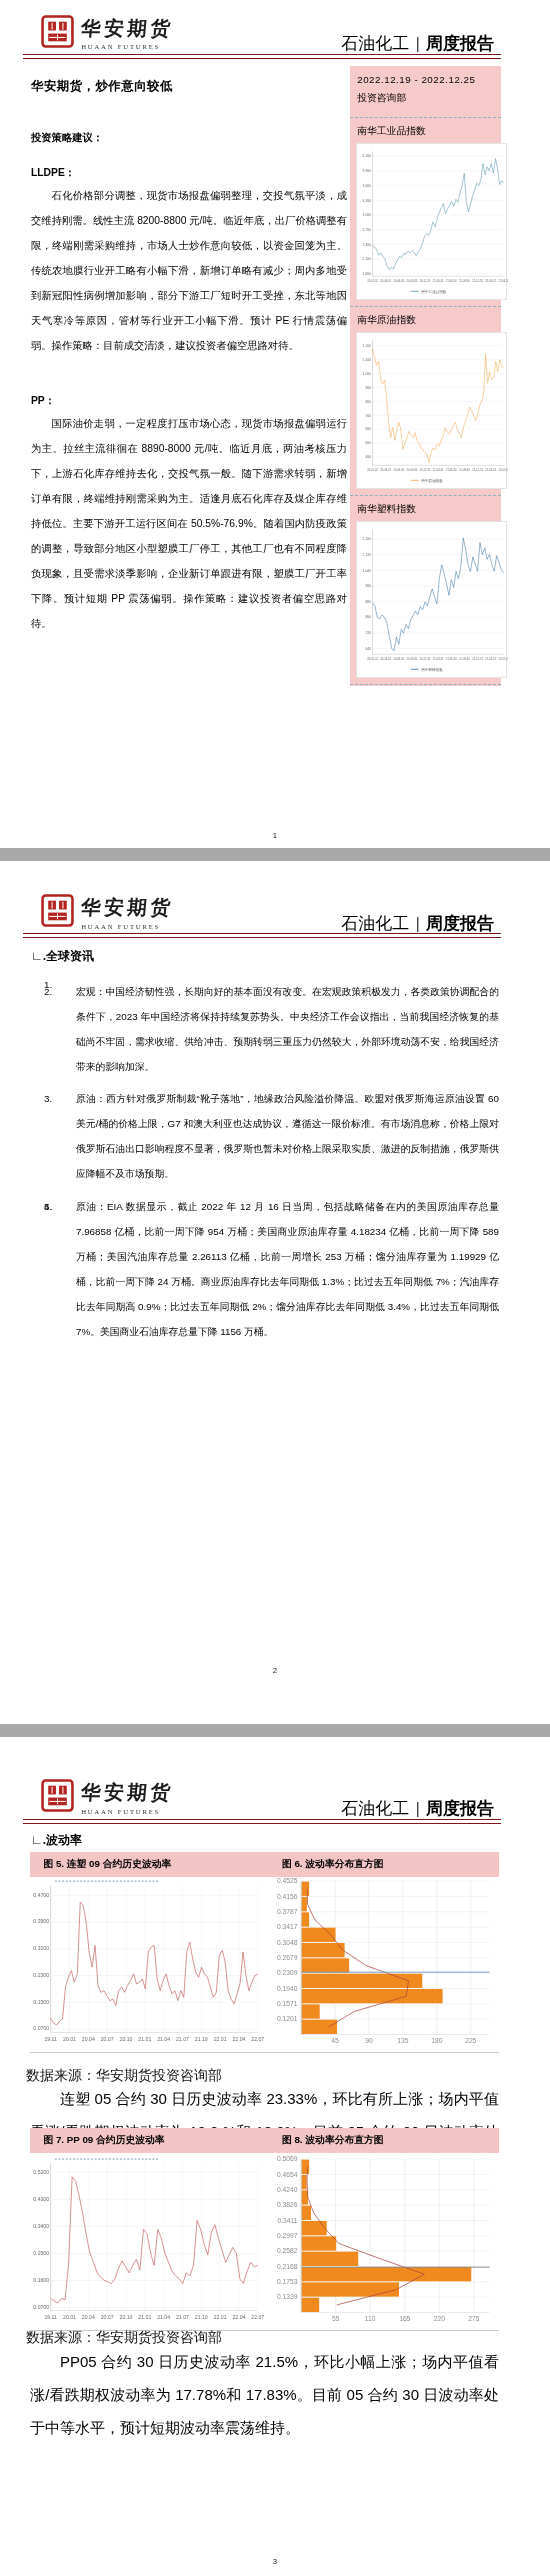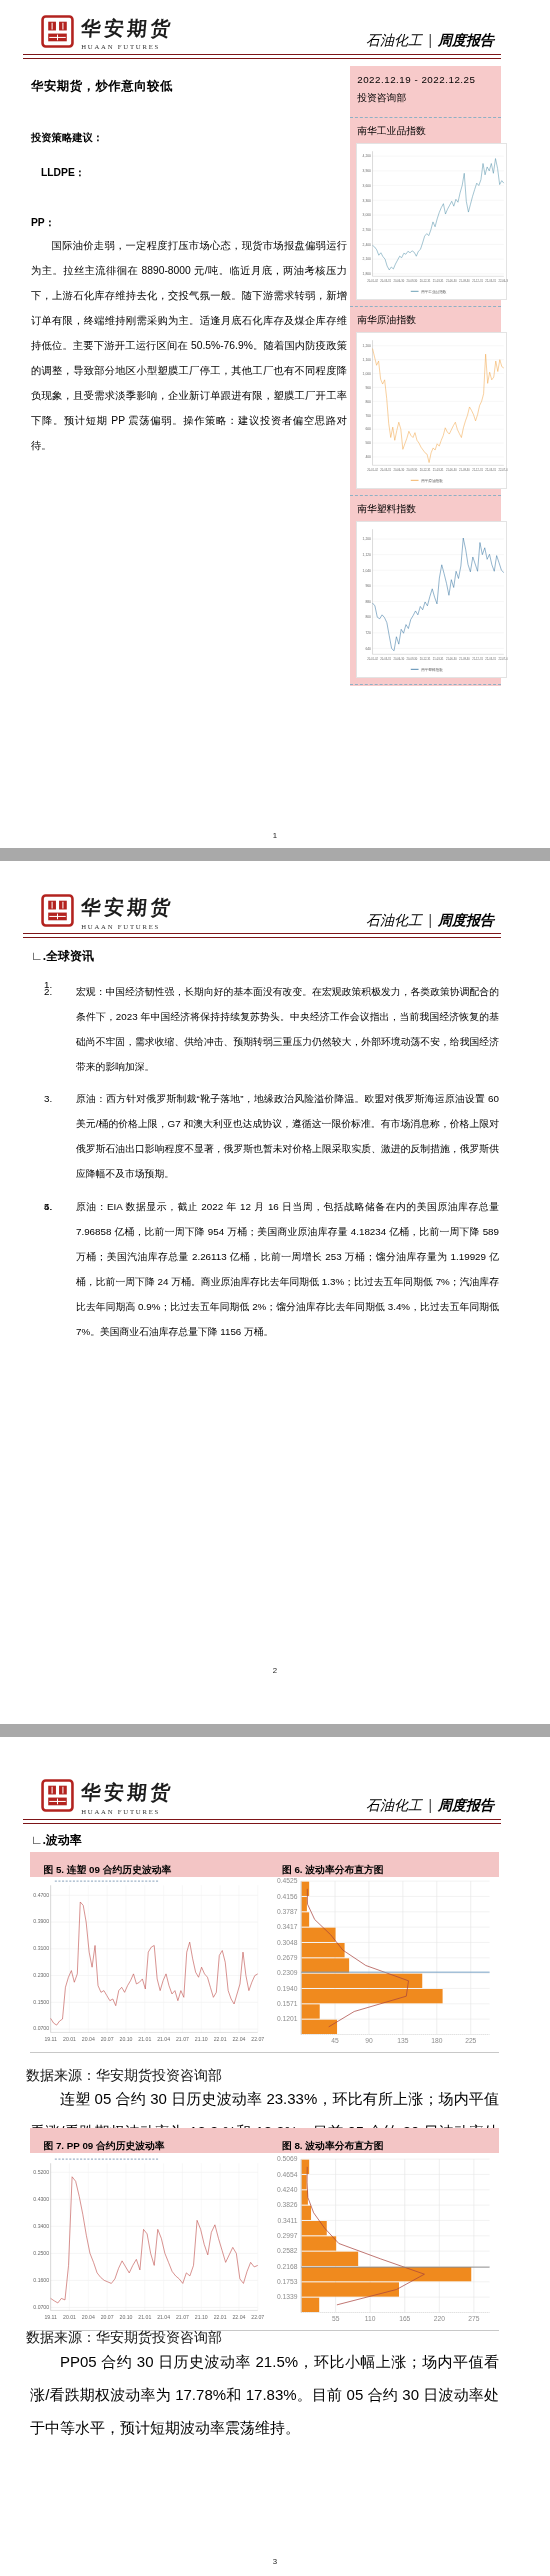--- a/index.html
+++ b/index.html
@@ -17,53 +17,53 @@
 
   
   .hdr{position:absolute;left:0;top:0;width:100%;}
   .brand{position:absolute;left:41px;display:flex;align-items:flex-start;}
   .seal{flex:0 0 auto;}
   .brand-txt{margin-left:7.2px;}
   .brand-cn{font-size:19.6px;font-weight:700;letter-spacing:3.6px;transform:skewX(-5deg);
             font-family:"Liberation Serif","DejaVu Serif",serif;color:#1c1c1c;}
   .brand-en{font-size:6.7px;letter-spacing:1.8px;color:#333;margin-top:1.6px;
             font-family:"Liberation Serif","DejaVu Serif",serif;}
-  .hdr-right{position:absolute;right:56px;font-size:14px;white-space:nowrap;font-style:italic;}
+  .hdr-right{position:absolute;right:56px;font-size:17px;white-space:nowrap;}
   .hdr-right .cat{font-weight:500;}
   .hdr-right .sep{font-weight:300;color:#444;padding:0 6.2px;}
   .hdr-right .typ{font-weight:900;}
   .rule{position:absolute;left:23px;right:49px;height:4.7px;
         border-top:1.6px solid var(--rule-red);border-bottom:1.6px solid var(--rule-red);}
 
   .pageno{position:absolute;left:0;width:100%;text-align:center;font-size:7.8px;color:#222;}
 
   
   .p1-left{position:absolute;left:31px;top:78px;width:316px;}
   .doc-title{font-size:12.4px;font-weight:800;letter-spacing:0.5px;}
   .blk-label{font-size:10.3px;font-weight:800;}
   .para{font-size:10.3px;line-height:25px;text-align:justify;text-indent:2em;margin-top:3.1px;}
-  .mt1{margin-top:36px;} .mt2{margin-top:20.7px;margin-left:10px;}
+  .mt1{margin-top:36px;} .mt2{margin-top:20.7px;}
   .sidebar{position:absolute;left:350px;top:66px;width:151px;background:var(--pink-panel);
            padding:0 6.2px;}
   .sb-date{font-size:9.8px;padding:8.3px 1px 3.1px 1px;letter-spacing:0.5px;}
   .sb-dept{font-size:9.8px;padding:4.1px 1px 11.4px 1px;}
   .dash{border-top:1.6px dashed #8fb0c4;height:1.6px;margin:0 -6.2px;}
   .sb-title{font-size:9.8px;padding:6.2px 1px 5.2px 1px;font-family:"Liberation Serif","DejaVu Serif",serif;}
   .chartbox{background:#fff;border:0.5px solid #e3e3e3;width:151px;margin-bottom:6.2px;}
 
   
   .sec-head{position:absolute;left:31px;font-size:12px;font-weight:800;}
   .news{position:absolute;left:44px;width:455px;list-style:none;}
   .news li{position:relative;padding-left:32px;font-size:9.8px;line-height:25px;
            text-align:justify;margin-bottom:7.2px;}
   .news .num{position:absolute;left:0;top:0;}
 
   
   .fig-banner{position:absolute;left:30px;width:469px;height:25px;background:var(--pink-banner);
-              display:flex;align-items:flex-end;}
+              display:flex;align-items:center;}
   .fig-banner .cap{font-size:9.8px;font-weight:800;padding-left:8px;}
   .fig-banner .cap.c1{flex:0 0 52%;padding-left:13.4px;}
   .fig-row{position:absolute;left:30px;width:469px;display:flex;}
   .fig-cell{background:#fff;border-bottom:0.5px solid #c8c8c8;}
   .fig-cell.c1{width:242px;}
   .fig-cell.c2{width:227px;}
   .src{position:absolute;left:26px;font-size:14px;color:#111;}
   .p3-para{position:absolute;left:30px;width:469px;font-size:15px;line-height:33px;
            text-align:justify;text-indent:2em;}
 
@@ -93,20 +93,21 @@
     <div class="hdr-right" style="top:32px;">
       <span class="cat">石油化工</span><span class="sep">|</span><span class="typ">周度报告</span>
     </div>
     <div class="rule" style="top:54px;"></div>
   </div>
 
   <div class="p1-left">
     <div class="doc-title">华安期货，炒作意向较低</div>
     <div class="blk-label mt1">投资策略建议：</div>
     <div class="blk-label mt2">LLDPE：</div>
+    <p class="para">石化价格部分调整，现货市场报盘偏弱整理，交投气氛平淡，成交维持刚需。线性主流 8200-8800 元/吨。临近年底，出厂价格调整有限，终端刚需采购维持，市场人士炒作意向较低，以资金回笼为主。传统农地膜行业开工略有小幅下滑，新增订单略有减少；周内多地受到新冠阳性病例增加影响，部分下游工厂短时开工受挫，东北等地因天气寒冷等原因，管材等行业开工小幅下滑。预计 PE 行情震荡偏弱。操作策略：目前成交清淡，建议投资者偏空思路对待。</p>
     <div class="blk-label mt1">PP：</div>
     <p class="para">国际油价走弱，一定程度打压市场心态，现货市场报盘偏弱运行为主。拉丝主流徘徊在 8890-8000 元/吨。临近月底，两油考核压力下，上游石化库存维持去化，交投气氛一般。随下游需求转弱，新增订单有限，终端维持刚需采购为主。适逢月底石化库存及煤企库存维持低位。主要下游开工运行区间在 50.5%-76.9%。随着国内防疫政策的调整，导致部分地区小型塑膜工厂停工，其他工厂也有不同程度降负现象，且受需求淡季影响，企业新订单跟进有限，塑膜工厂开工率下降。预计短期 PP 震荡偏弱。操作策略：建议投资者偏空思路对待。</p>
   </div>
 
   <aside class="sidebar">
     <div class="sb-date">2022.12.19 - 2022.12.25</div>
     <div class="sb-dept">投资咨询部</div>
     <div class="dash"></div>
     <div class="sb-title">南华工业品指数</div>
     <div class="chartbox">
@@ -285,21 +286,21 @@
         <div class="brand-cn">华安期货</div>
         <div class="brand-en">HUAAN FUTURES</div>
       </div>
     </div>
     <div class="hdr-right" style="top:60px;">
       <span class="cat">石油化工</span><span class="sep">|</span><span class="typ">周度报告</span>
     </div>
     <div class="rule" style="top:82px;"></div>
   </div>
 
-  <div class="sec-head" style="top:95px;font-family:Liberation Serif, serif;">∟.波动率</div>
+  <div class="sec-head" style="top:95px;">∟.波动率</div>
 
   <div class="fig-banner" style="top:115px;">
     <div class="cap c1">图 5. 连塑 09 合约历史波动率</div>
     <div class="cap">图 6. 波动率分布直方图</div>
   </div>
   <div class="fig-row" style="top:140px;">
     <div class="fig-cell c1">
       <svg class="chart-large" width="235" height="173" viewBox="0 0 455 335">
           <line x1="40" y1="35.4318181818182" x2="441" y2="35.4318181818182" stroke="#ebebeb" stroke-width="1"></line>
           <text x="37" y="37.9318181818182" font-size="10" fill="#6b6b6b" text-anchor="end">0.4700</text>

